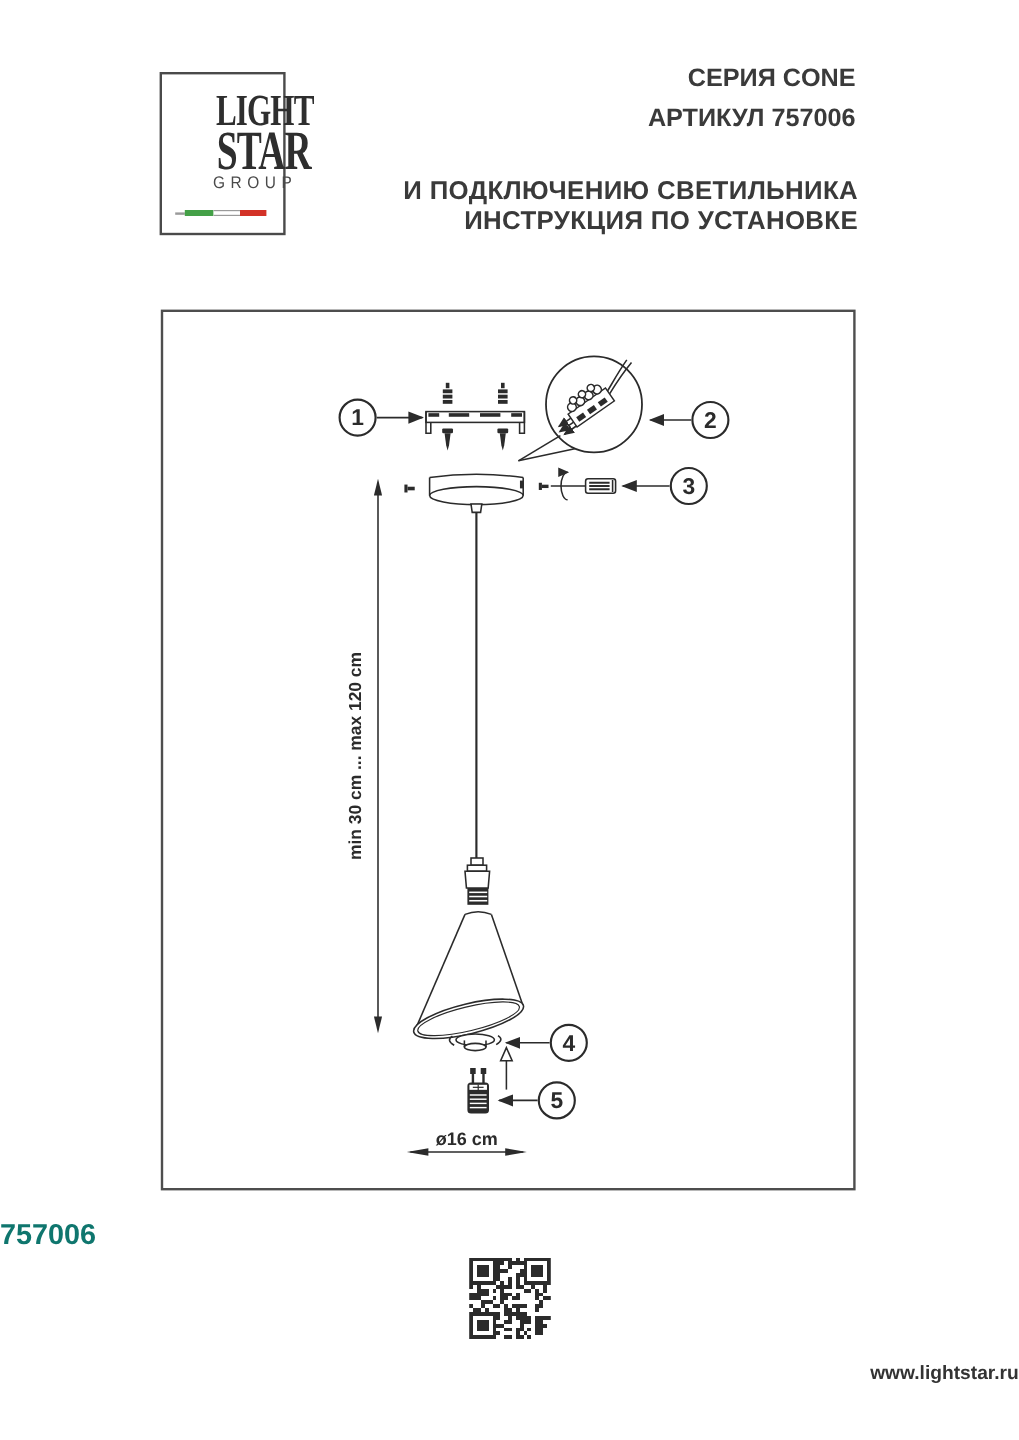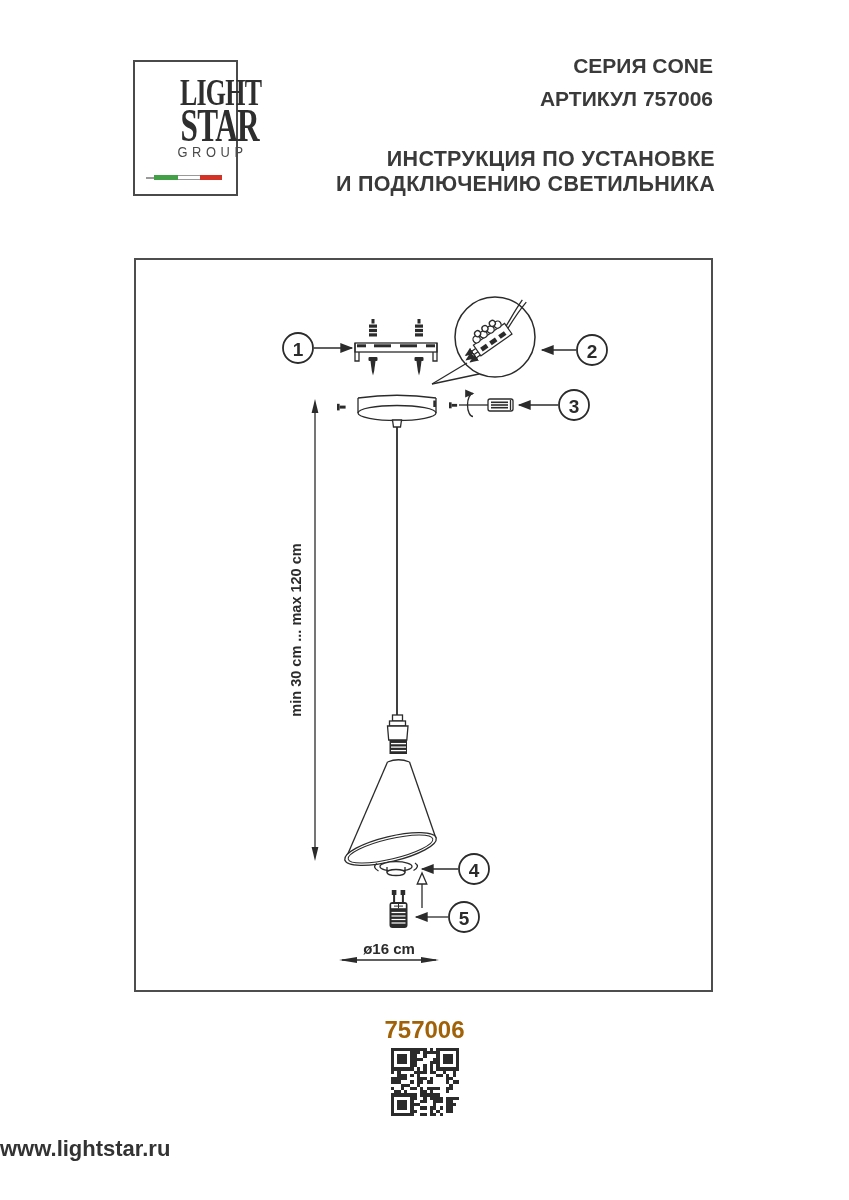--- a/index.html
+++ b/index.html
@@ -18,23 +18,23 @@
 
   .hd-series{position:absolute;top:54px;right:136px;font-size:21px;font-weight:700;white-space:nowrap;text-align:center;}
   .hd-article{position:absolute;top:87px;right:136px;font-size:21px;font-weight:700;white-space:nowrap;}
   .hd-title{position:absolute;top:147px;right:134px;text-align:right;font-size:21.5px;line-height:25px;font-weight:700;letter-spacing:.3px;white-space:nowrap;}
 
   
   .frame{position:absolute;left:134px;top:258px;width:579px;height:734px;border:2px solid #4e4e4e;box-sizing:border-box;}
   .frame svg{display:block;}
 
   
-  .ft-article{position:absolute;top:1016px;left:0;width:100%;text-align:center;font-size:24px;font-weight:700;color:#a16207;}
+  .ft-article{position:absolute;top:1016px;left:0;width:100%;font-size:24px;font-weight:700;color:#0f766e;}
   .qr-wrap{position:absolute;left:391px;top:1048px;width:68px;height:68px;}
-  .ft-site{position:absolute;top:1136px;left:0;width:100%;text-align:left;font-size:22px;font-weight:700;color:#333;}
+  .ft-site{position:absolute;top:1136px;left:0;width:100%;text-align:right;font-size:16px;font-weight:700;color:#333;}
 
   svg text{font-family:"Liberation Sans",sans-serif;}
 </style>
 </head>
 <body>
 
 <div class="logo-box">
   <div class="logo-l1">LIGHT</div>
   <div class="logo-l2">STAR</div>
   <div class="logo-l3">GROUP</div>
@@ -42,22 +42,22 @@
     <span class="lead"></span>
     <span class="g" style="background:#44a047"></span>
     <span class="w"></span>
     <span class="r" style="background:#d33227"></span>
   </div>
 </div>
 
 <div class="hd-series">СЕРИЯ CONE</div>
 <div class="hd-article">АРТИКУЛ 757006</div>
 <div class="hd-title">
+  <div>И ПОДКЛЮЧЕНИЮ СВЕТИЛЬНИКА</div>
   <div>ИНСТРУКЦИЯ ПО УСТАНОВКЕ</div>
-  <div>И ПОДКЛЮЧЕНИЮ СВЕТИЛЬНИКА</div>
 </div>
 
 <div class="frame">
 <svg width="575" height="730" viewBox="0 0 575 730">
   <defs>
     <marker id="ah" markerWidth="11" markerHeight="9" refX="9" refY="4.5" orient="auto">
       <path d="M0,0.6 L10,4.5 L0,8.4 Z" fill="#2b2b2b"></path>
     </marker>
     <marker id="ahs" markerWidth="8" markerHeight="7" refX="6" refY="3.5" orient="auto">
       <path d="M0,0.5 L7,3.5 L0,6.5 Z" fill="#2b2b2b"></path>

